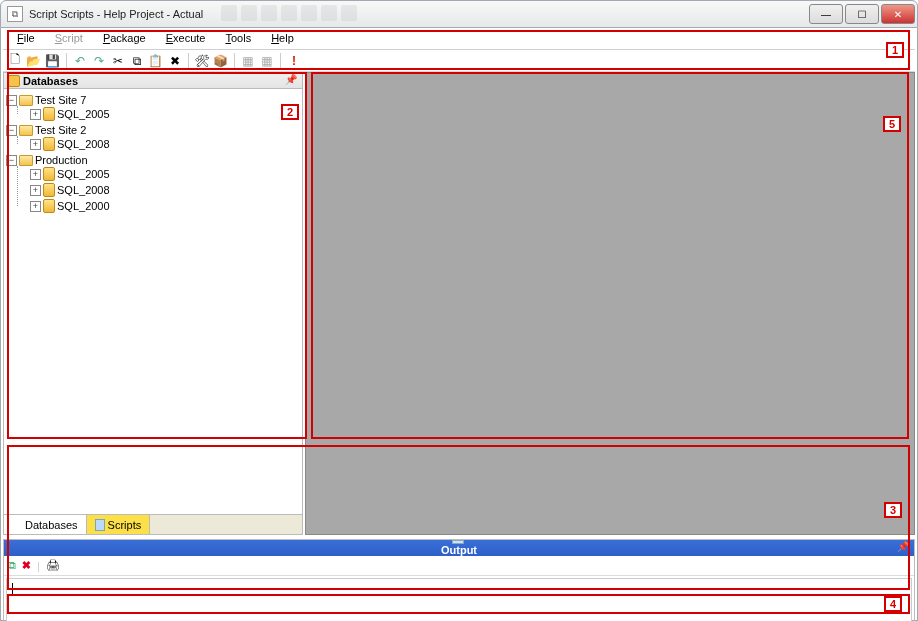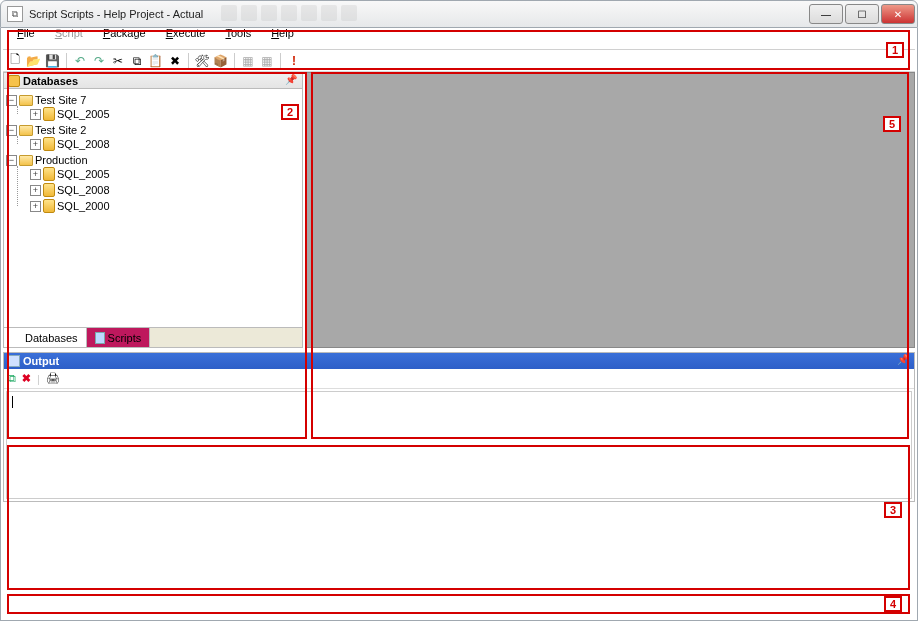--- a/index.html
+++ b/index.html
@@ -55,39 +55,39 @@
   
   .region { position:absolute; border:2px solid #d40000; pointer-events:none; z-index:50;}
   .region .num {
     position:absolute; width:18px;height:16px;
     border:2px solid #d40000; background:#fff;
     color:#d40000; font-size:11px; font-weight:bold;
     display:flex;align-items:center;justify-content:center;
   }
   
   .menubar {
-    height:20px; display:flex; align-items:flex-end;
-    padding:8px 4px; gap:0;
+    height:20px; display:flex; align-items:flex-start;
+    padding:0 4px; gap:0;
     border-bottom:1px solid #d0d0d0;
   }
   .menubar .mi { padding:2px 10px; color:#000;}
   .menubar .mi .ul { text-decoration:underline; }
   .menubar .mi.disabled { color:#9a9a9a;}
   
   .toolbar {
     height:22px;display:flex;align-items:center;gap:3px;
     padding:0 4px;border-bottom:1px solid #d8d8d8;
   }
   .tb-icon {
     width:16px;height:16px;display:flex;align-items:center;justify-content:center;
     font-size:12px;
   }
   .tb-sep{width:1px;height:16px;background:#ccc;margin:0 2px;}
   
-  .main { display:flex; height:276px; }
+  .main { display:flex; height:463px; }
   
   .sidepanel { width:300px; border:1px solid #bbb; display:flex; flex-direction:column; margin:0 2px 0 0;}
   .panel-header {
     height:16px;background:linear-gradient(#f0f0f0,#e4e4e4);
     border-bottom:1px solid #bbb;
     display:flex;align-items:center;padding:0 4px;font-weight:bold;
     position:relative;
   }
   .panel-header .db-ico{width:12px;height:12px;background:#f6c24a;border:1px solid #c08a10;border-radius:2px;margin-right:3px;}
   .panel-header .pin{position:absolute;right:4px;top:1px;font-size:10px;color:#555;}
@@ -95,29 +95,30 @@
   .tree ul{list-style:none;padding-left:0;}
   .tree li{padding:1px 0; white-space:nowrap;}
   .tree .row{display:flex;align-items:center;gap:2px;}
   .tree .exp{width:11px;height:11px;border:1px solid #888;display:flex;align-items:center;justify-content:center;font-size:9px;line-height:1;color:#444;background:#fff;cursor:pointer;}
   .tree .folder{width:14px;height:11px;background:linear-gradient(#ffe9a8,#f3c24a);border:1px solid #c69b2e;border-radius:1px;}
   .tree .dbico{width:12px;height:14px;background:linear-gradient(#ffe38a,#f0b838);border:1px solid #c08a10;border-radius:2px;}
   .tree .children{padding-left:24px;position:relative;}
   .tree .children::before{content:"";position:absolute;left:11px;top:0;bottom:8px;border-left:1px dotted #999;}
   .panel-tabs{height:20px;display:flex;border-top:1px solid #bbb;background:#ece9d8;}
   .panel-tabs .tab{display:flex;align-items:center;gap:3px;padding:2px 8px;border-right:1px solid #bbb;background:#fff;}
-  .panel-tabs .tab.inactive{background:#be185d;}
+  .panel-tabs .tab.inactive{background:#fde047;}
   
   .mdi { flex:1; background:#a8a8a8; border:1px solid #888;}
   
   .output-panel { margin-top:4px;border:1px solid #bbb;}
   .output-header{
     height:16px;background:linear-gradient(#3a6fd8,#2d5fc8);
     color:#fff;display:flex;align-items:center;padding:0 4px;font-weight:bold;
     position:relative;
+    flex-direction:column;
   }
   .output-header .oico{width:12px;height:12px;background:#cfe0ff;border:1px solid #8ab;margin-right:3px;}
   .output-header .pin{position:absolute;right:4px;top:1px;color:#fff;font-size:10px;}
   .output-toolbar{height:20px;display:flex;align-items:center;gap:6px;padding:0 4px;border-bottom:1px solid #ddd;}
   .output-body{height:108px;border:1px solid #ccc;margin:2px;background:#fff;position:relative;}
   .output-body .cursor{position:absolute;left:5px;top:4px;width:1px;height:12px;background:#000;}
   
   .statusbar{height:20px;border:1px solid #bbb;margin-top:4px;display:flex;align-items:center;background:#f4f4f4;}
   .statusbar .cell{flex:1;border-right:1px solid #ccc;height:100%;}
   .statusbar .time{width:100px;text-align:center;border-right:1px solid #ccc;}

